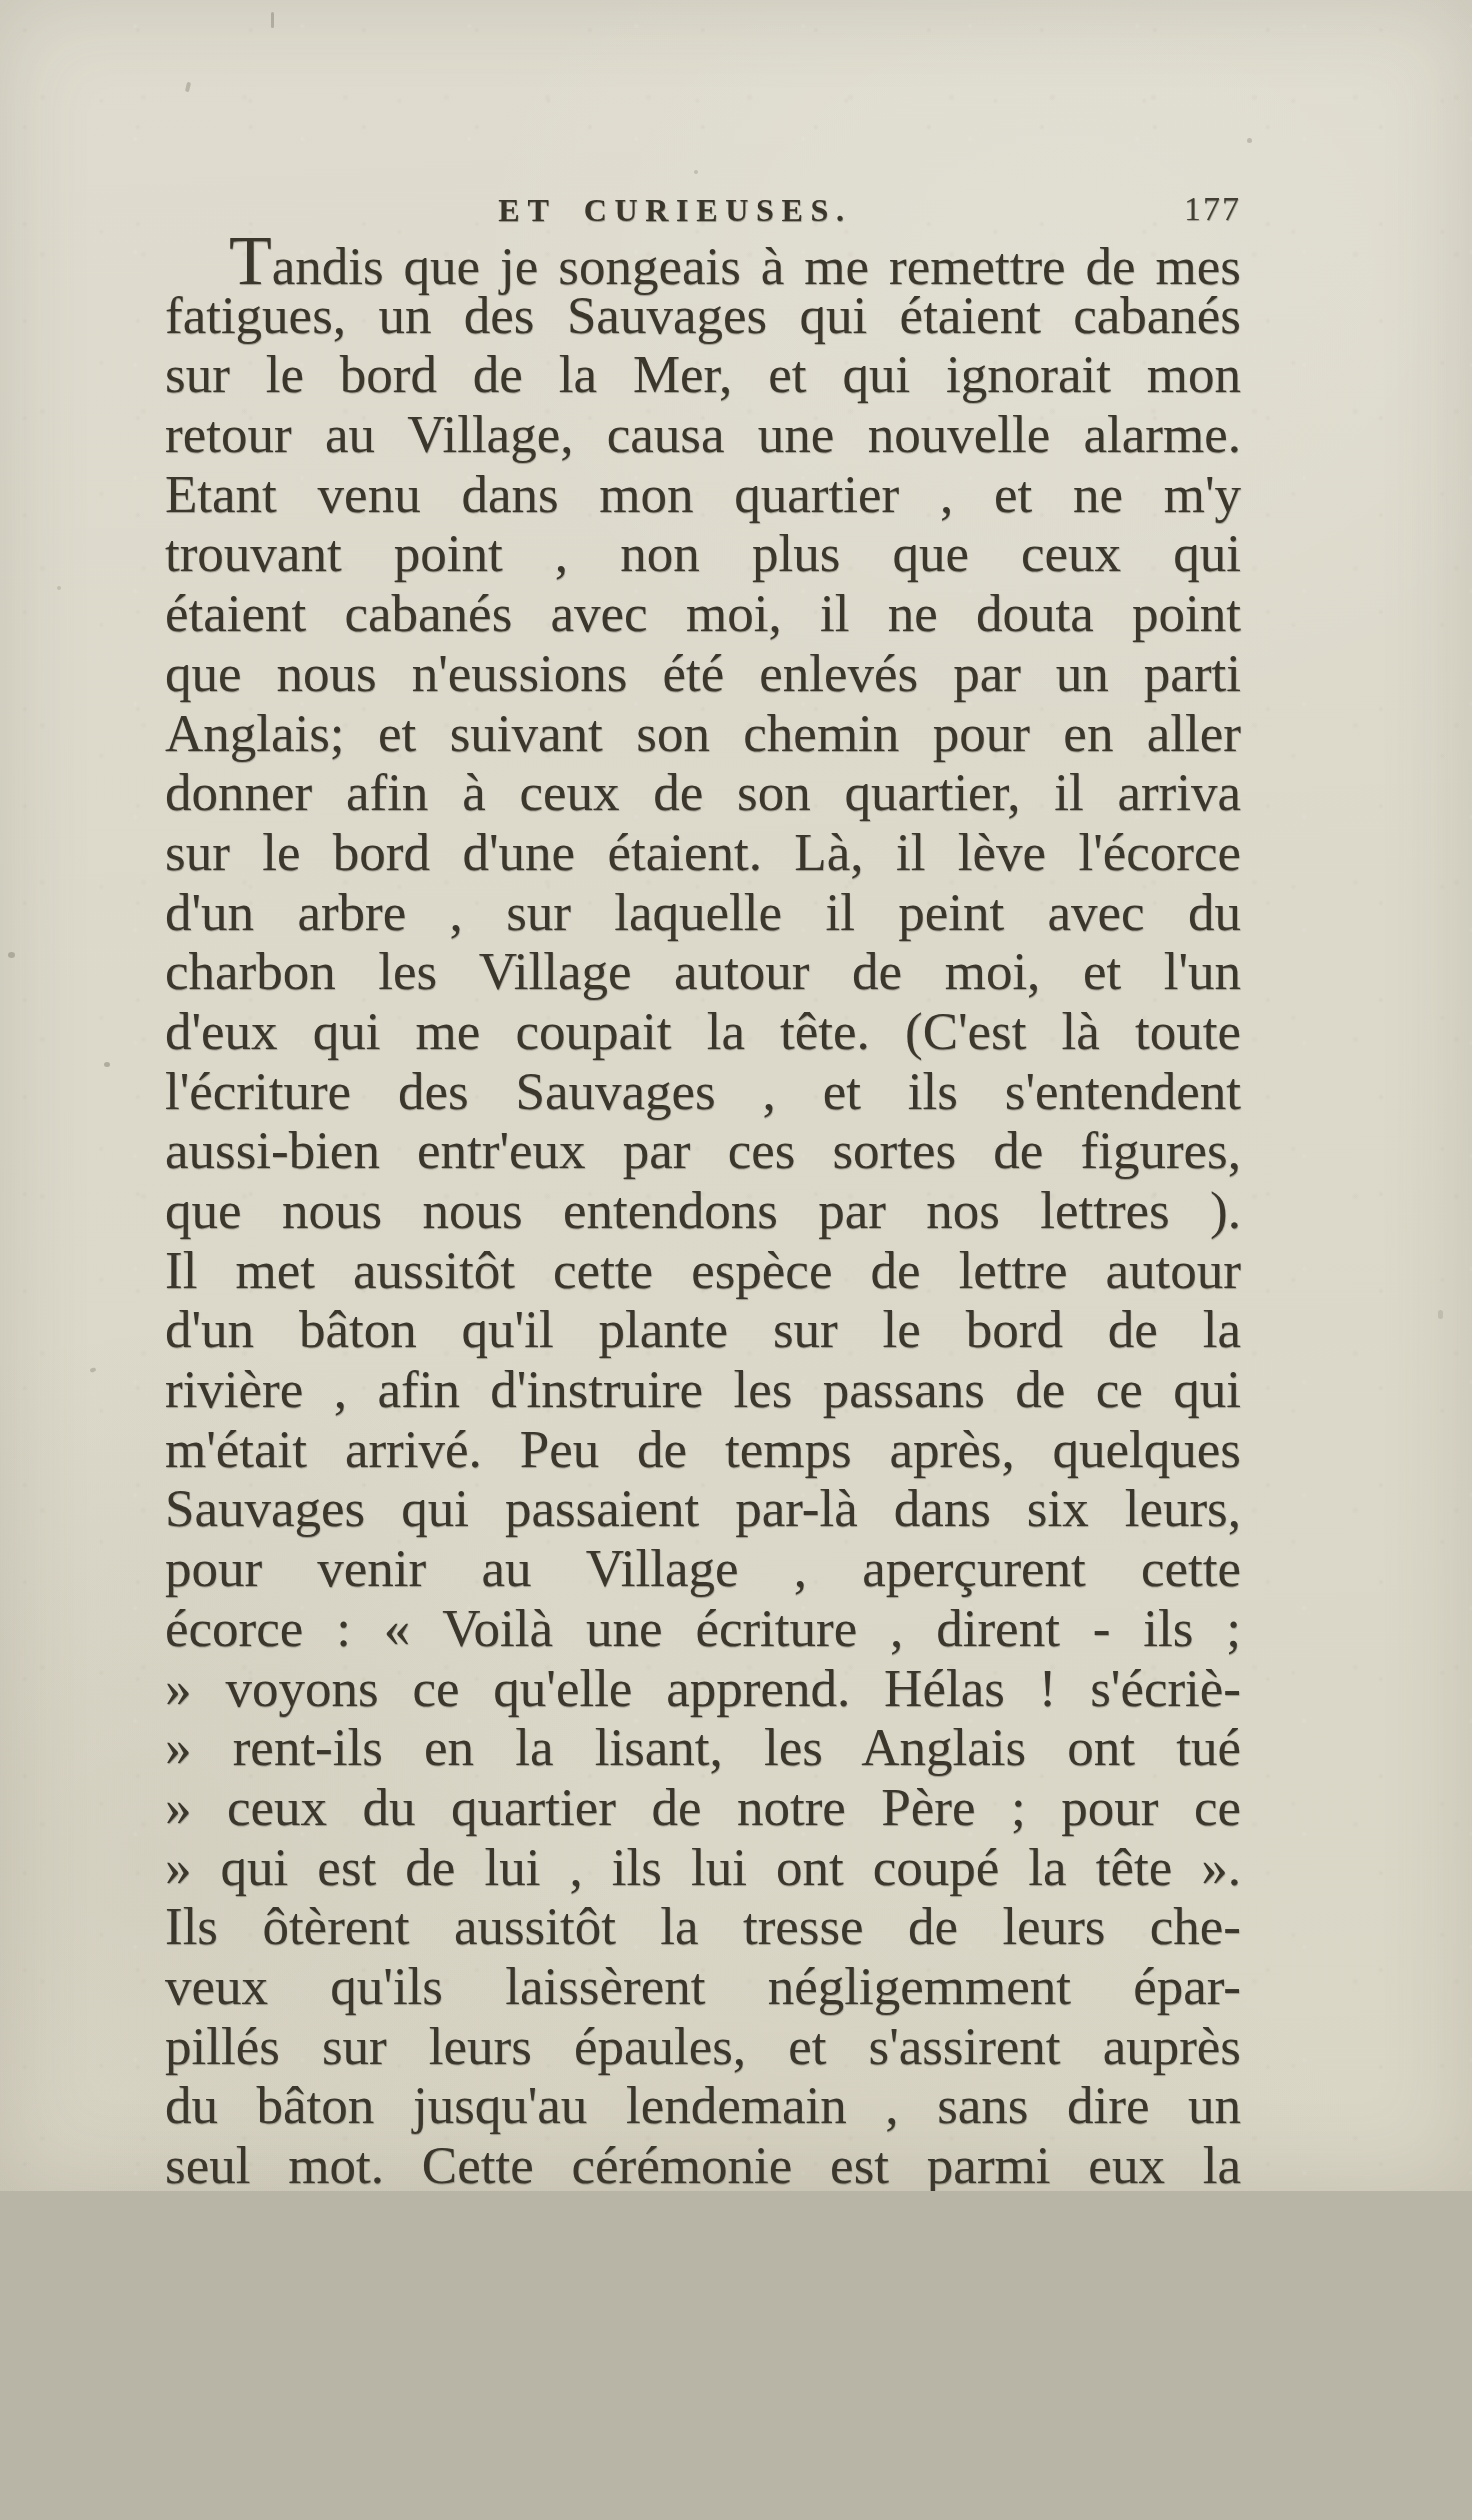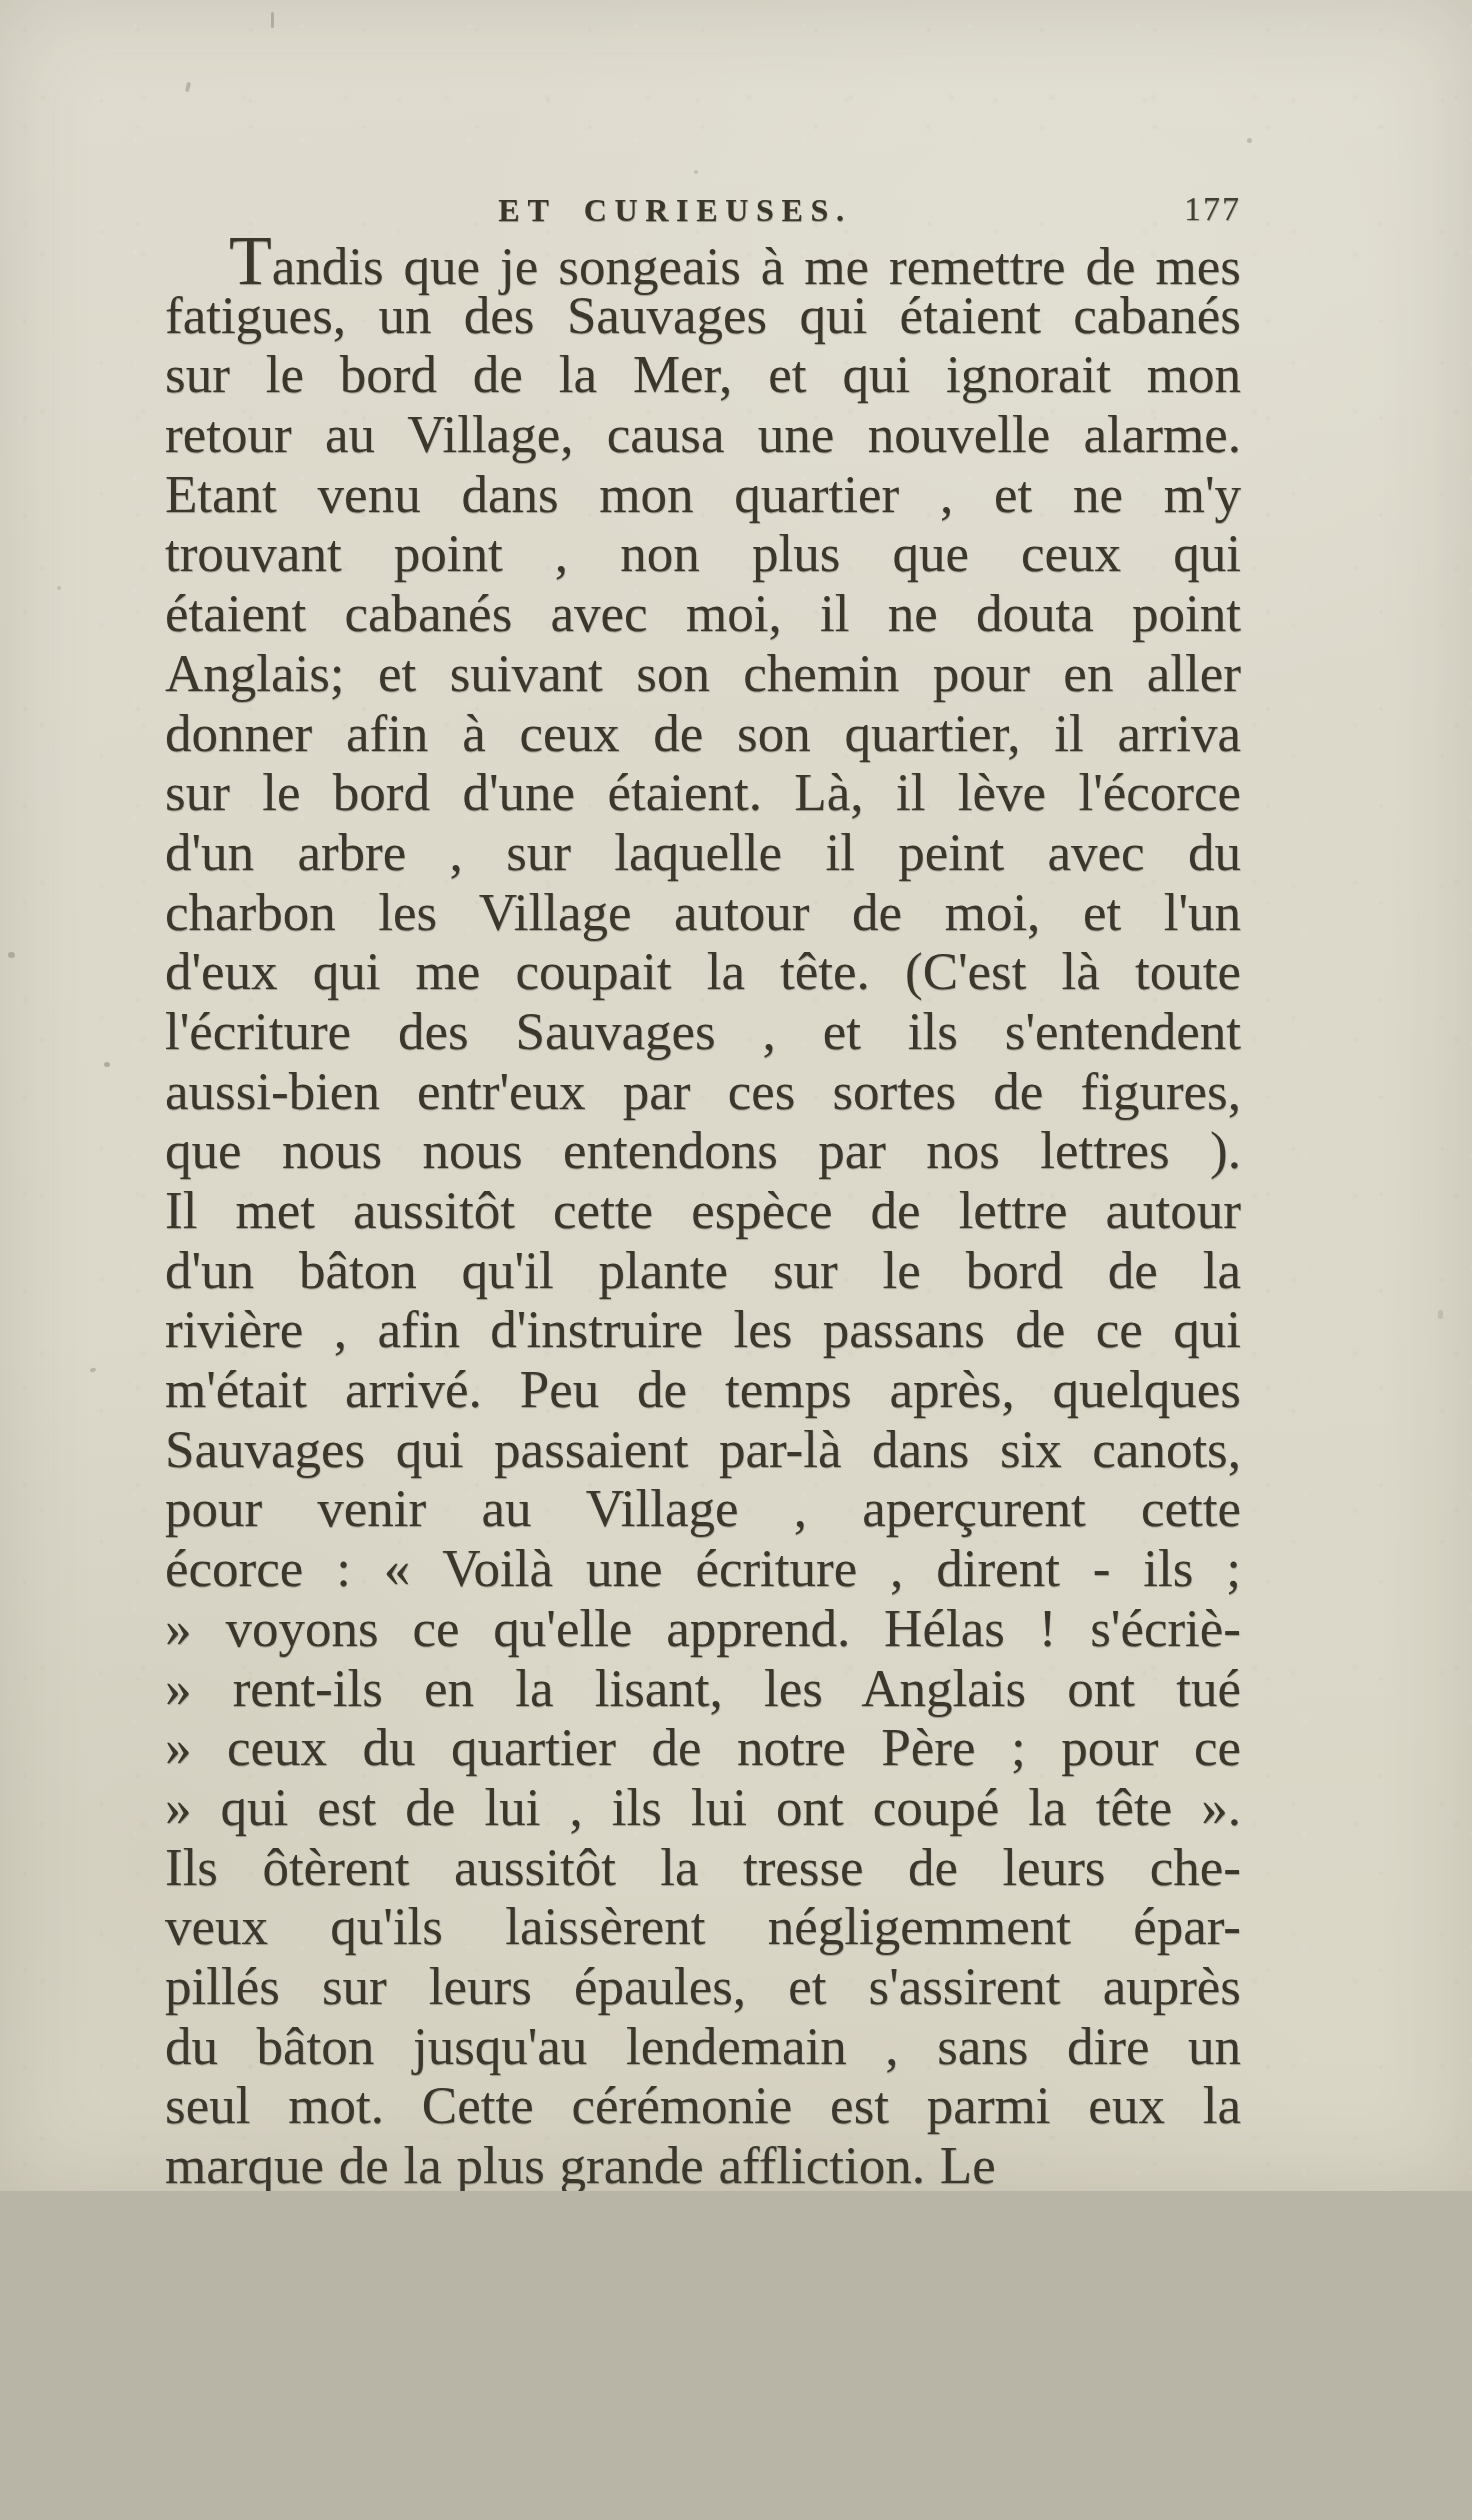--- a/index.html
+++ b/index.html
@@ -130,34 +130,35 @@
   </div>
 
   <div class="body-text">
       <div class="line">Tandis que je songeais à me remettre de mes</div>
       <div class="line">fatigues, un des Sauvages qui étaient cabanés</div>
       <div class="line">sur le bord de la Mer, et qui ignorait mon</div>
       <div class="line">retour au Village, causa une nouvelle alarme.</div>
       <div class="line">Etant venu dans mon quartier , et ne m'y</div>
       <div class="line">trouvant point , non plus que ceux qui</div>
       <div class="line">étaient cabanés avec moi, il ne douta point</div>
+      <div class="line">que nous n'eussions été enlevés par un parti</div>
       <div class="line">Anglais; et suivant son chemin pour en aller</div>
       <div class="line">donner afin à ceux de son quartier, il arriva</div>
       <div class="line">sur le bord d'une étaient. Là, il lève l'écorce</div>
       <div class="line">d'un arbre , sur laquelle il peint avec du</div>
       <div class="line">charbon les Village autour de moi, et l'un</div>
       <div class="line">d'eux qui me coupait la tête. (C'est là toute</div>
       <div class="line">l'écriture des Sauvages , et ils s'entendent</div>
       <div class="line">aussi-bien entr'eux par ces sortes de figures,</div>
       <div class="line">que nous nous entendons par nos lettres ).</div>
       <div class="line">Il met aussitôt cette espèce de lettre autour</div>
       <div class="line">d'un bâton qu'il plante sur le bord de la</div>
       <div class="line">rivière , afin d'instruire les passans de ce qui</div>
       <div class="line">m'était arrivé. Peu de temps après, quelques</div>
-      <div class="line">Sauvages qui passaient par-là dans six canots,</div>
+      <div class="line">Sauvages qui passaient par-là dans six leurs,</div>
       <div class="line">pour venir au Village , aperçurent cette</div>
       <div class="line">écorce : « Voilà une écriture , dirent - ils ;</div>
       <div class="line">» voyons ce qu'elle apprend. Hélas ! s'écriè-</div>
       <div class="line">» rent-ils en la lisant, les Anglais ont tué</div>
       <div class="line">» ceux du quartier de notre Père ; pour ce</div>
       <div class="line">» qui est de lui , ils lui ont coupé la tête ».</div>
       <div class="line">Ils ôtèrent aussitôt la tresse de leurs che-</div>
       <div class="line">veux qu'ils laissèrent négligemment épar-</div>
       <div class="line">pillés sur leurs épaules, et s'assirent auprès</div>
       <div class="line">du bâton jusqu'au lendemain , sans dire un</div>

